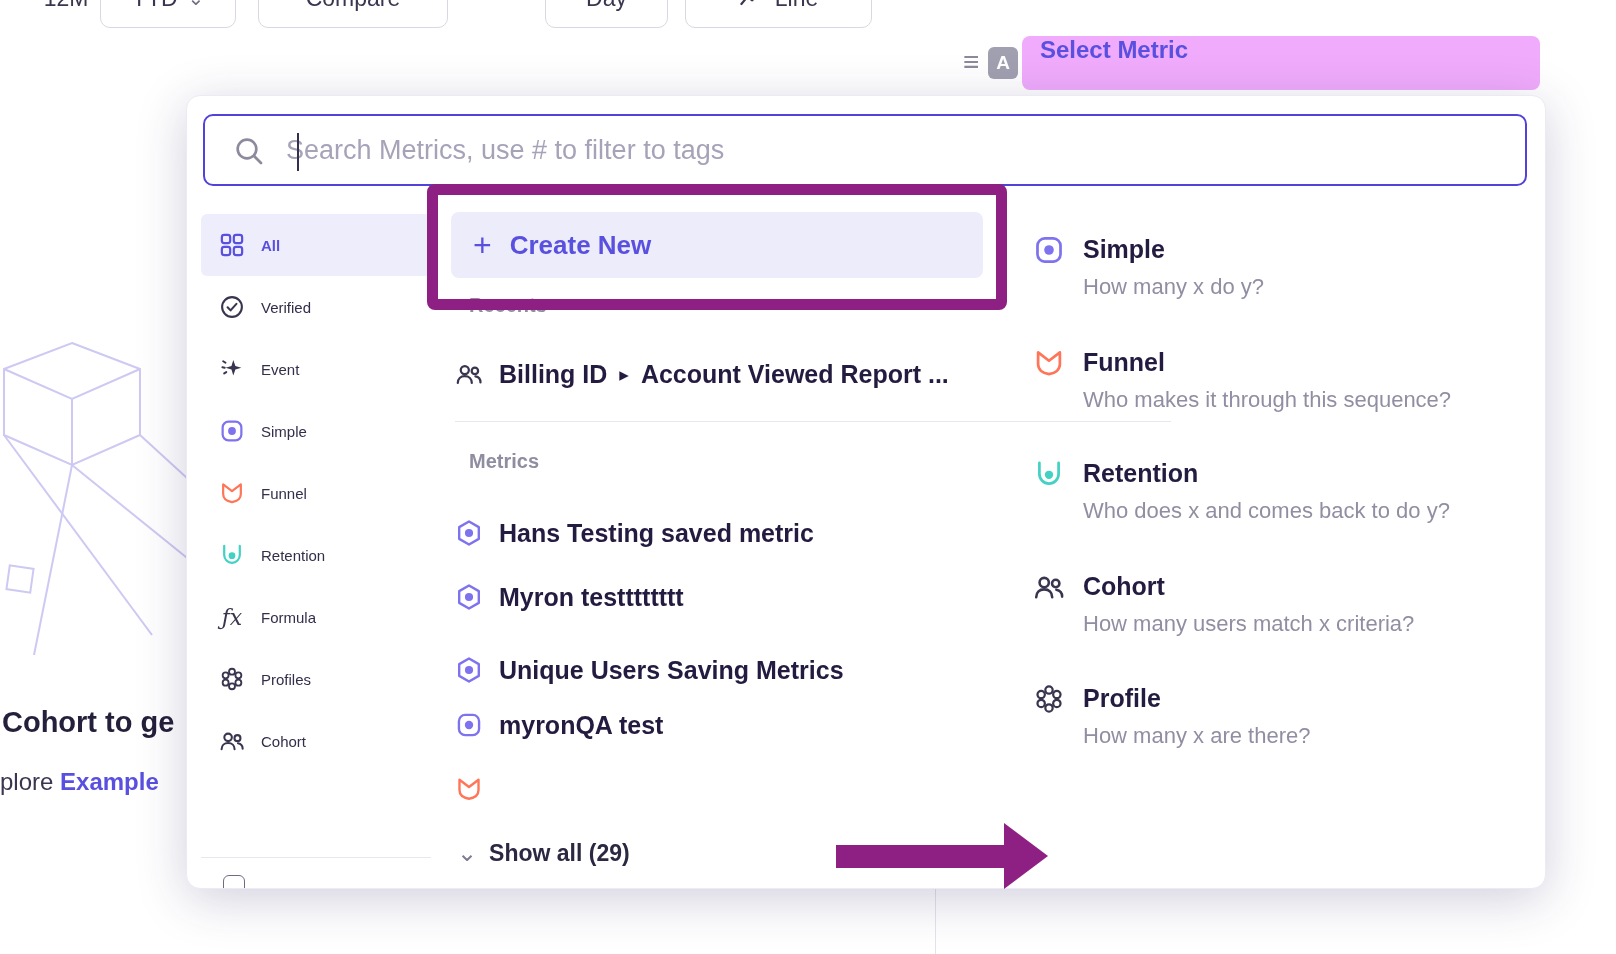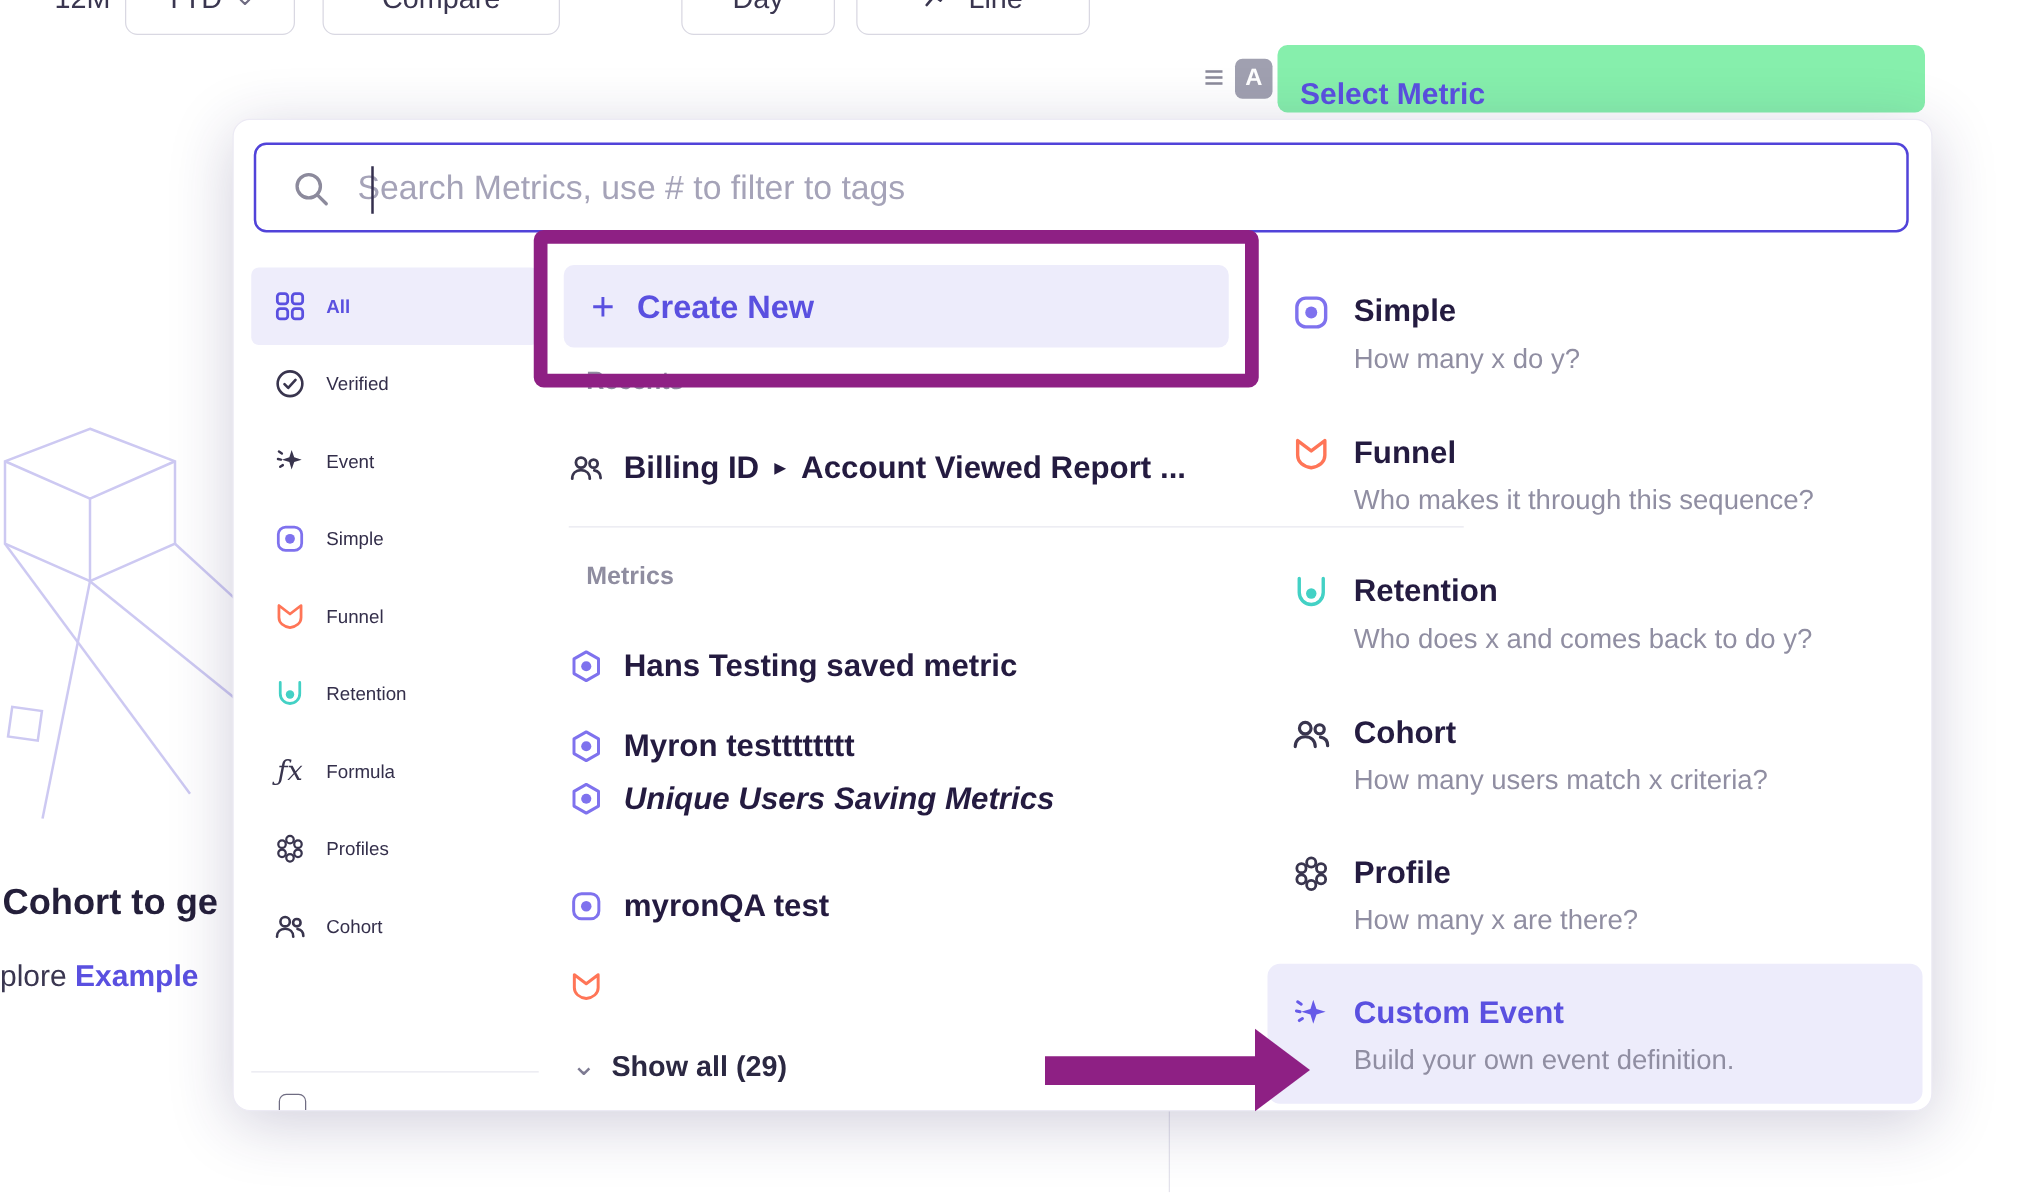--- a/index.html
+++ b/index.html
@@ -16,21 +16,21 @@
   #tb-compare{left:258px;top:-32px;width:190px;}
   #tb-day{left:545px;top:-32px;width:123px;}
   #tb-line{left:685px;top:-32px;width:187px;gap:12px;}
 
   
   #drag-handle{position:absolute;left:963px;top:48px;font-size:28px;color:#8b8a9a;z-index:1;line-height:1;}
   #row-badge{position:absolute;left:988px;top:47px;width:30px;height:32px;border-radius:6px;
              background:#a0a0b0;color:#fff;font-size:19px;font-weight:700;display:flex;
              align-items:center;justify-content:center;z-index:1;}
   #select-pill{position:absolute;left:1022px;top:36px;width:518px;height:54px;border-radius:8px;
-               background:#86efac;z-index:1;display:flex;align-items:flex-end;}
+               background:#f0abfc;z-index:1;display:flex;align-items:flex-start;}
   #select-pill span{margin-left:18px;color:#5a50e0;font-size:24px;font-weight:600;}
 
   
   #bg-art{position:absolute;left:-8px;top:325px;z-index:0;}
   #empty-title{position:absolute;left:2px;top:706px;font-size:29px;font-weight:700;color:#241f3a;
                white-space:nowrap;z-index:1;}
   #empty-sub{position:absolute;left:0px;top:768px;font-size:24px;white-space:nowrap;z-index:1;color:#3a3650;}
   #empty-sub .link{color:#5a50e0;font-weight:600;}
   #bottom-divider{position:absolute;left:935px;top:889px;width:1px;height:65px;background:#e4e3ec;z-index:1;}
 
@@ -291,21 +291,21 @@
     </div>
     <div class="m-row" style="top:473px;">
       <span class="ic">
         <svg viewBox="0 0 20 20" width="28" height="28">
             <path d="M10 1.8l7 4v8.4l-7 4-7-4V5.8z" fill="none" stroke="#7f72ee" stroke-width="1.7" stroke-linejoin="round"></path>
             <circle cx="10" cy="10" r="2.9" fill="#7f72ee"></circle>
           </svg>
       </span>
       <span class="m-label">Myron testttttttt</span>
     </div>
-    <div class="m-row" style="top:515px;font-style:italic;">
+    <div class="m-row" style="top:546px;">
       <span class="ic">
         <svg viewBox="0 0 20 20" width="28" height="28">
             <path d="M10 1.8l7 4v8.4l-7 4-7-4V5.8z" fill="none" stroke="#7f72ee" stroke-width="1.7" stroke-linejoin="round"></path>
             <circle cx="10" cy="10" r="2.9" fill="#7f72ee"></circle>
           </svg>
       </span>
       <span class="m-label">Unique Users Saving Metrics</span>
     </div>
     <div class="m-row" style="top:601px;">
       <span class="ic">
@@ -391,36 +391,20 @@
               <circle cx="5.1" cy="12.8" r="2.3"></circle>
               <circle cx="5.1" cy="7.2" r="2.3"></circle>
             </g>
           </svg>
       </span>
       <div class="type-text">
         <div class="type-title">Profile</div>
         <div class="type-desc">How many x are there?</div>
       </div>
     </div>
-    <div class="type-row hl" style="top:675px;">
-      <span class="type-icon">
-        <svg viewBox="0 0 20 20" width="32" height="32">
-            <path d="M11 3l1.6 4.6L17.2 9l-4.6 1.4L11 15l-1.4-4.6L5 9l4.6-1.4z" fill="#665ae8"></path>
-            <g stroke="#665ae8" stroke-width="1.5" stroke-linecap="round">
-              <line x1="3.2" y1="4" x2="5" y2="5.2"></line>
-              <line x1="2.6" y1="8.6" x2="4.4" y2="9"></line>
-              <line x1="4" y1="13.4" x2="5.6" y2="12.4"></line>
-            </g>
-          </svg>
-      </span>
-      <div class="type-text">
-        <div class="type-title">Custom Event</div>
-        <div class="type-desc">Build your own event definition.</div>
-      </div>
-    </div>
 
   </div>
 
   <div id="anno-rect"></div>
   <div id="anno-arrow-bar"></div>
   <div id="anno-arrow-head"></div>
 
 </div>
 
 </body></html>

